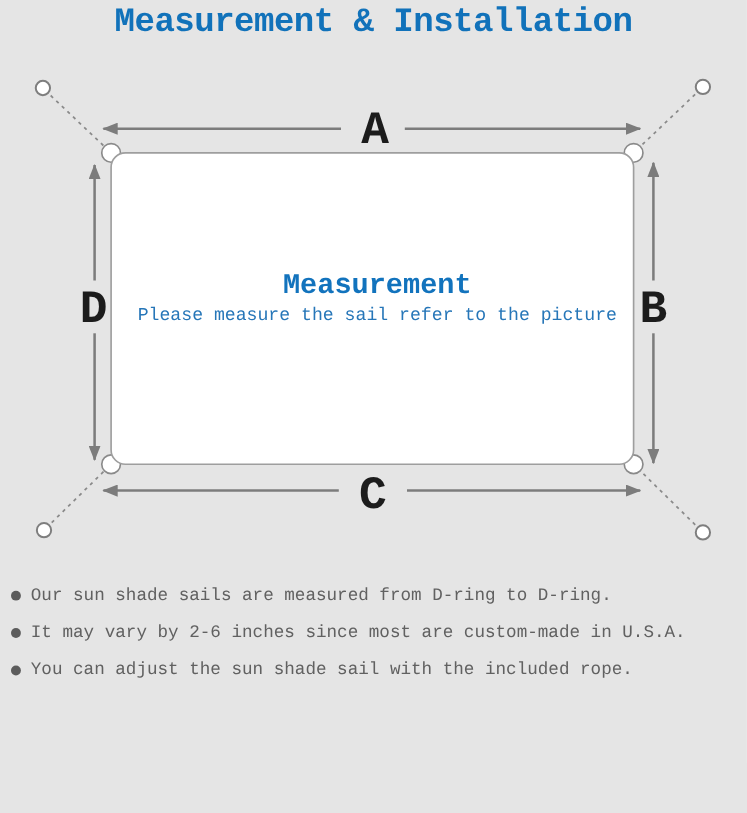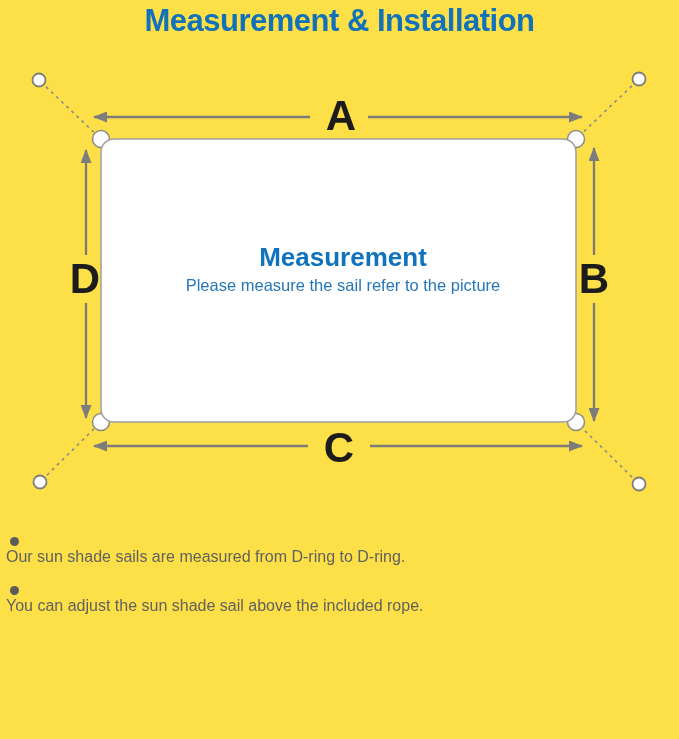--- a/index.html
+++ b/index.html
@@ -1,20 +1,20 @@
 <!DOCTYPE html>
 <html><head>
 <meta charset="utf-8">
 <style>
   html,body{margin:0;padding:0;background:#ffffff;}
   .page{
     position:relative;
     width:679px;height:739px;
-    background:#fde047;
-    font-family:Liberation Sans, sans-serif;
+    background:#e5e5e5;
+    font-family:Liberation Mono, monospace;
     overflow:hidden;
   }
   .page-title{
     margin:0;
     padding-top:3px;
     text-align:center;
     font-size:31px;
     font-weight:bold;
     letter-spacing:-0.5px;
     color:#1172ba;
@@ -32,21 +32,20 @@
     list-style:none;
     box-sizing:border-box;
   }
   .note-item{
     display:flex;
     align-items:flex-start;
     margin:0 0 13px 0;
     color:#616161;
     font-size:16px;
     line-height:21px;
-    flex-direction:column;
   }
   .note-dot{
     flex:0 0 auto;
     width:9px;height:9px;
     border-radius:50%;
     background:#5c5c5c;
     margin:6px 9px 0 4px;
   }
   .note-text{max-width:640px;}
 </style>
@@ -104,17 +103,21 @@
     </svg>
   </div>
 
   <ul class="notes">
     <li class="note-item">
       <span class="note-dot"></span>
       <span class="note-text">Our sun shade sails are measured from D-ring to D-ring.</span>
     </li>
     <li class="note-item">
       <span class="note-dot"></span>
-      <span class="note-text">You can adjust the sun shade sail above the included rope.</span>
+      <span class="note-text">It may vary by 2-6 inches since most are custom-made in U.S.A.</span>
+    </li>
+    <li class="note-item">
+      <span class="note-dot"></span>
+      <span class="note-text">You can adjust the sun shade sail with the included rope.</span>
     </li>
   </ul>
 
 </div>
 
 </body></html>

